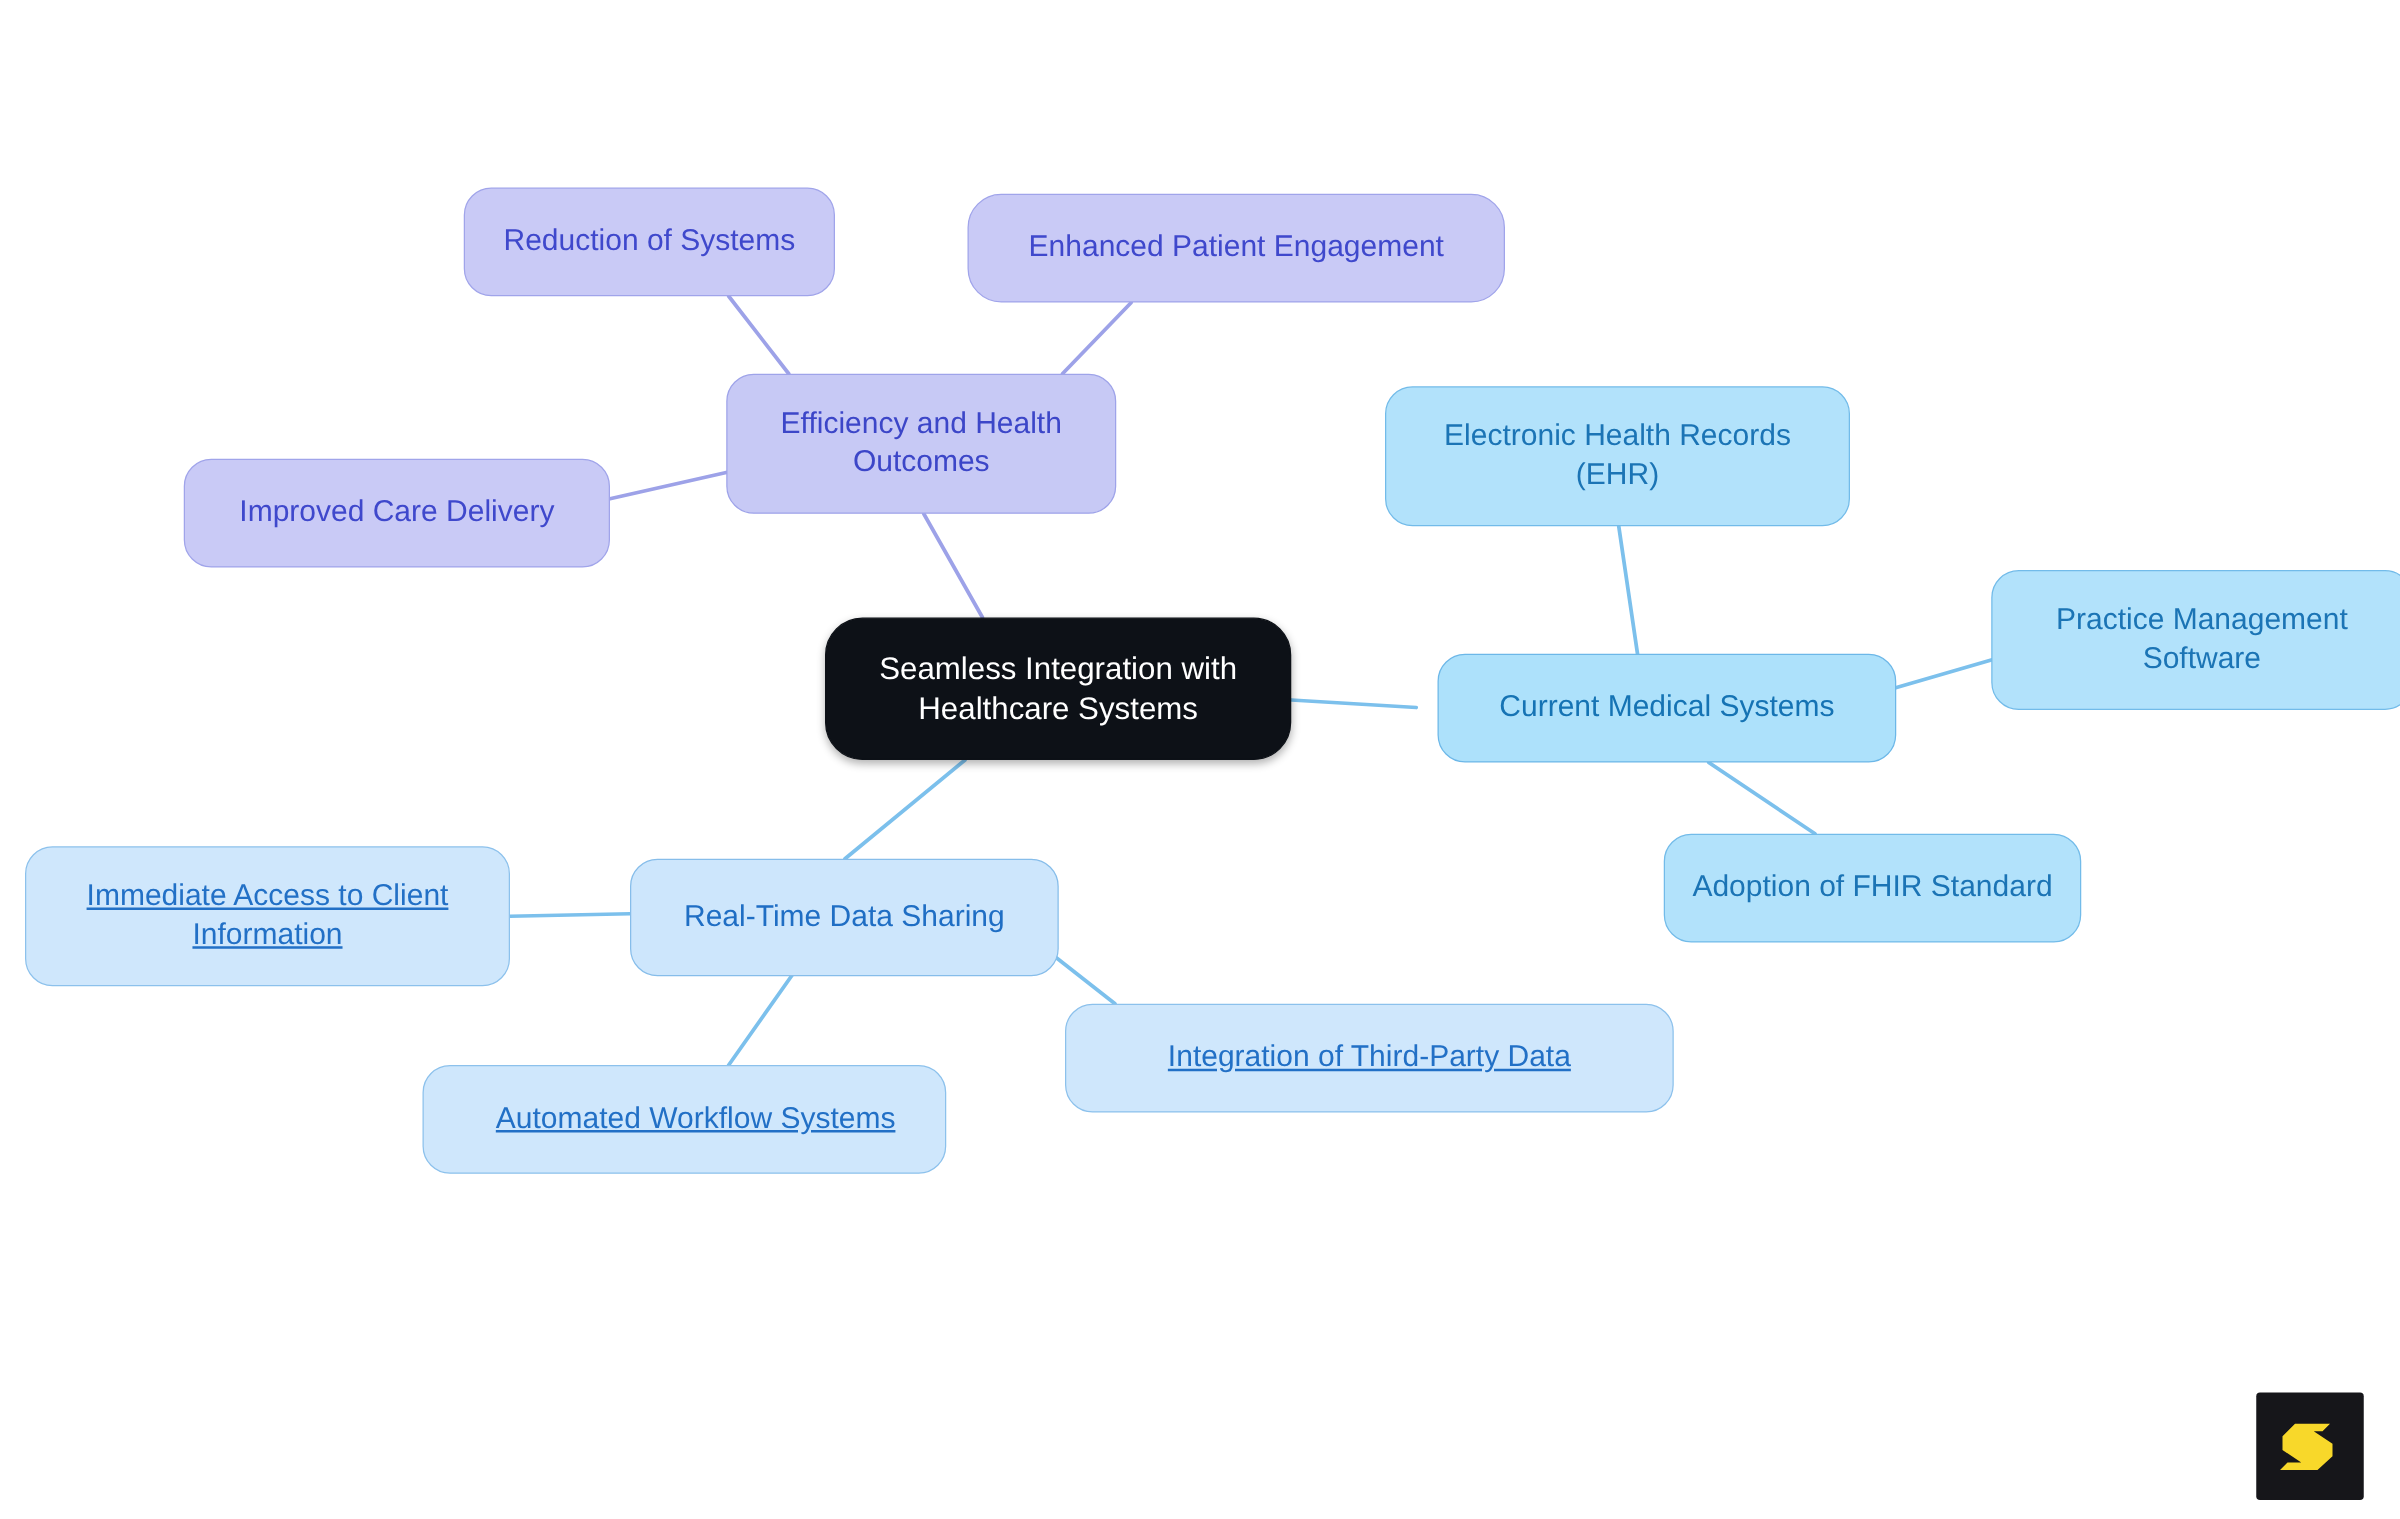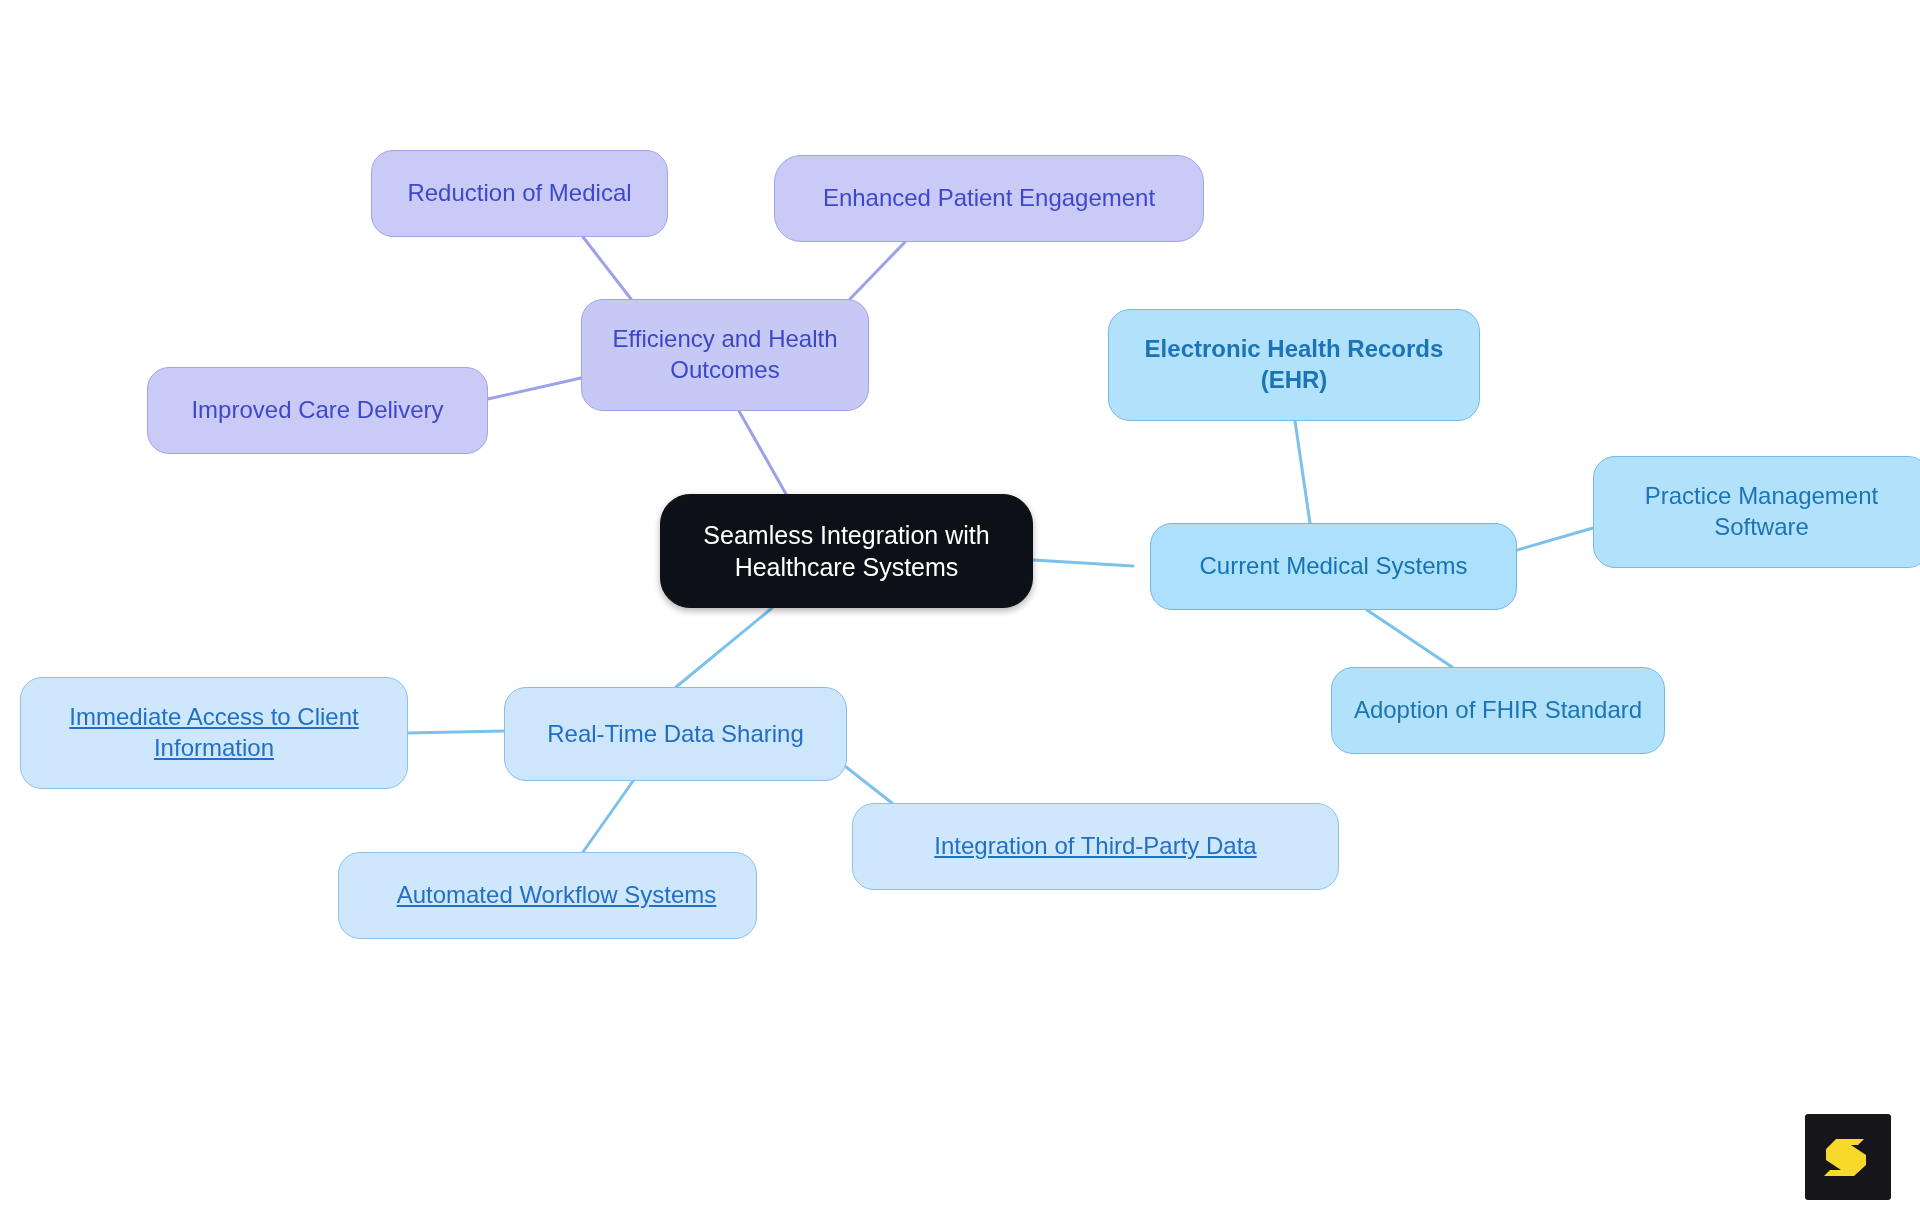--- a/index.html
+++ b/index.html
@@ -116,27 +116,27 @@
       <line x1="1367" y1="610" x2="1452" y2="667" stroke="#7cc0ec" stroke-width="3" stroke-linecap="round"></line>
       <line x1="772" y1="608" x2="676" y2="687" stroke="#7cc0ec" stroke-width="3" stroke-linecap="round"></line>
       <line x1="504" y1="731" x2="408" y2="733" stroke="#7cc0ec" stroke-width="3" stroke-linecap="round"></line>
       <line x1="638" y1="774" x2="583" y2="852" stroke="#7cc0ec" stroke-width="3" stroke-linecap="round"></line>
       <line x1="841" y1="763" x2="892" y2="803" stroke="#7cc0ec" stroke-width="3" stroke-linecap="round"></line>
     </svg>
 
   <div id="nodes">
       <div class="node root" style="left: 660px; top: 494px; width: 373px; height: 114px;">Seamless Integration with
 Healthcare Systems</div>
-      <div class="node purple-branch" style="left: 581px; top: 299px; width: 288px; height: 112px;">Efficiency and Health
+      <div class="node purple-branch" style="left: 581px; top: 299px; width: 312px; height: 112px;">Efficiency and Health
 Outcomes</div>
-      <div class="node purple-leaf" style="left: 371px; top: 150px; width: 297px; height: 87px;">Reduction of Medical</div>
+      <div class="node purple-leaf" style="left: 371px; top: 150px; width: 297px; height: 87px;">Reduction of Systems</div>
       <div class="node purple-leaf" style="left: 774px; top: 155px; width: 430px; height: 87px; border-radius: 27px;">Enhanced Patient Engagement</div>
       <div class="node purple-leaf" style="left: 147px; top: 367px; width: 341px; height: 87px;">Improved Care Delivery</div>
       <div class="node blue-branch" style="left: 1133px; top: 523px; width: 367px; height: 87px; margin-left: 17px;">Current Medical Systems</div>
-      <div class="node blue-leaf" style="left: 1108px; top: 309px; width: 372px; height: 112px; font-weight: bold;">Electronic Health Records
+      <div class="node blue-leaf" style="left: 1108px; top: 309px; width: 372px; height: 112px;">Electronic Health Records
 (EHR)</div>
       <div class="node blue-leaf" style="left: 1593px; top: 456px; width: 337px; height: 112px;">Practice Management
 Software</div>
       <div class="node blue-leaf" style="left: 1331px; top: 667px; width: 334px; height: 87px;">Adoption of FHIR Standard</div>
       <div class="node lightblue-branch" style="left: 504px; top: 687px; width: 343px; height: 94px;">Real-Time Data Sharing</div>
       <div class="node lightblue-leaf" style="left: 20px; top: 677px; width: 388px; height: 112px;">Immediate Access to Client
 Information</div>
       <div class="node lightblue-leaf" style="left: 338px; top: 852px; width: 419px; height: 87px; padding-left: 32px;">Automated Workflow Systems</div>
       <div class="node lightblue-leaf" style="left: 852px; top: 803px; width: 487px; height: 87px;">Integration of Third-Party Data</div>
     </div>

